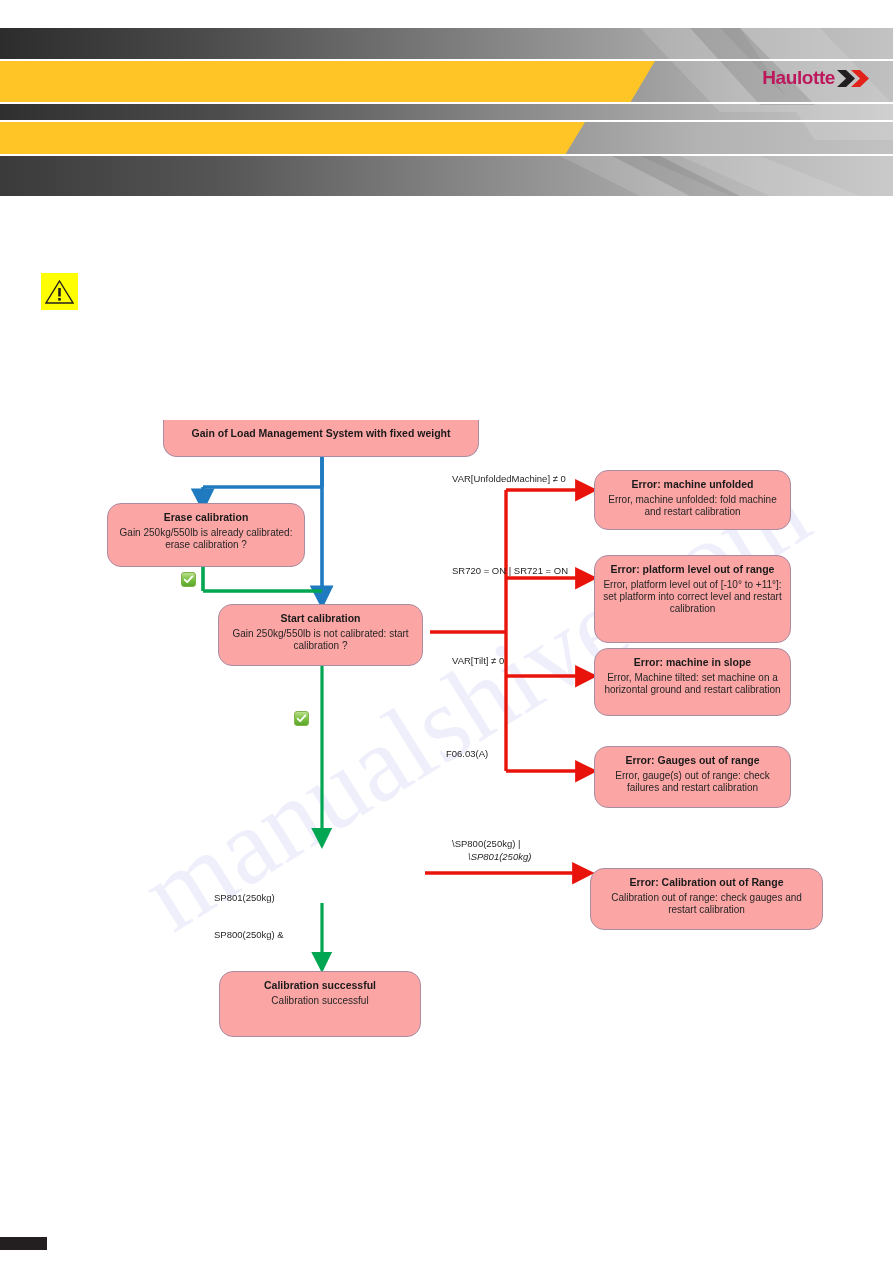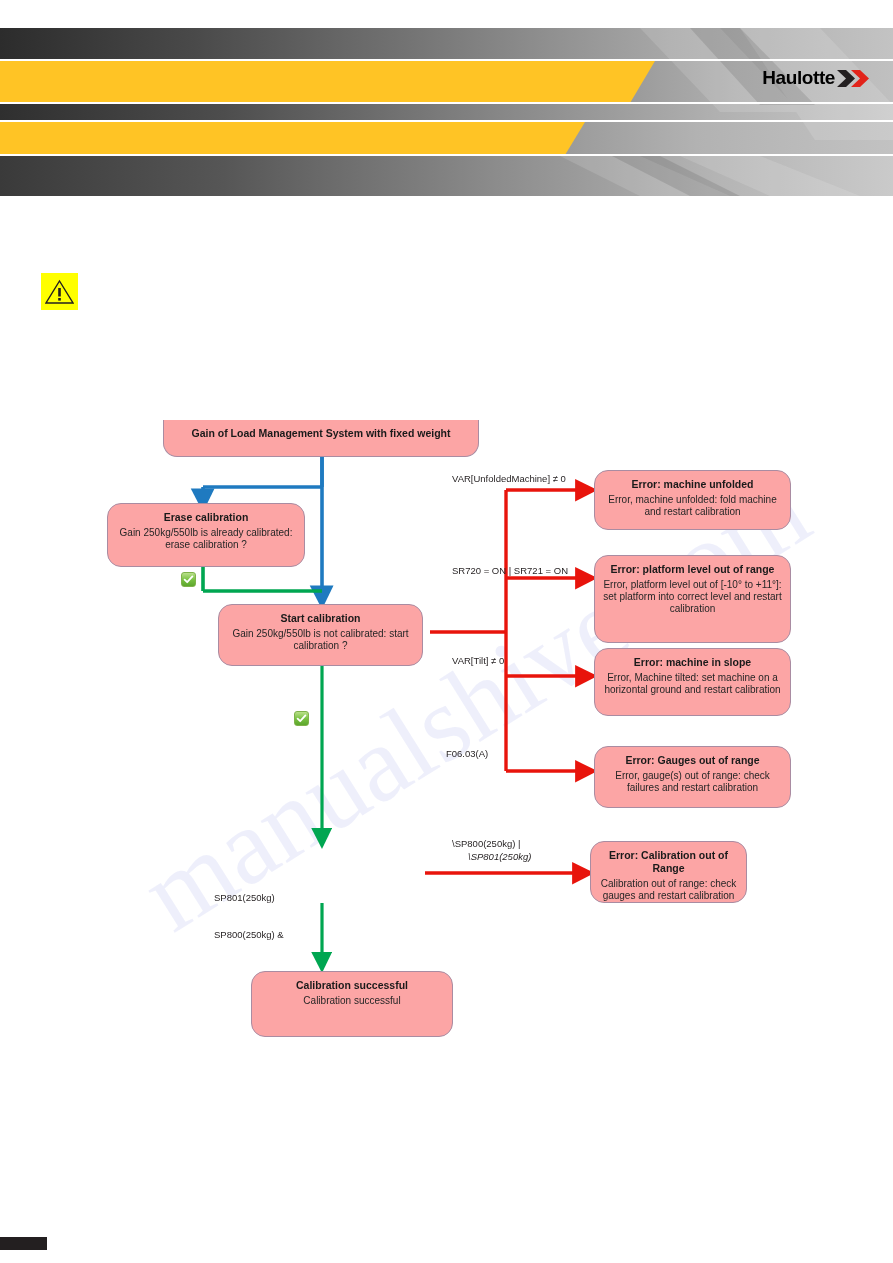--- a/index.html
+++ b/index.html
@@ -80,21 +80,21 @@
     display: flex;
     align-items: center;
     gap: 2px;
     z-index: 20;
   }
   #logo .logo-text {
     font-family: "Liberation Sans", sans-serif;
     font-weight: bold;
     font-size: 19px;
     letter-spacing: -0.4px;
-    color: #000000;
+    color: #be185d;
   }
   #logo .logo-chev { display: block; }
 
   
   #warning-icon {
     position: absolute;
     left: 41px; top: 273px;
     width: 37px; height: 37px;
     background: #ffff00;
     display: flex;
@@ -286,21 +286,21 @@
     <span class="n-title">Erase calibration</span>
     <span class="n-body">Gain 250kg/550lb is already calibrated: erase calibration ?</span>
   </div>
 
   <div class="node" style="left:218px; top:604px; width:205px; height:62px;">
     <span class="n-title">Start calibration</span>
     <span class="n-body">Gain 250kg/550lb is not calibrated: start calibration ?</span>
   </div>
 
 
-  <div class="node" style="left:219px; top:971px; width:202px; height:66px;margin-left:32px;">
+  <div class="node" style="left:219px; top:971px; width:202px; height:66px;">
     <span class="n-title">Calibration successful</span>
     <span class="n-body">Calibration successful</span>
   </div>
 
   <div class="node" style="left:594px; top:470px; width:197px; height:60px;">
     <span class="n-title">Error: machine unfolded</span>
     <span class="n-body">Error, machine unfolded: fold machine and restart calibration</span>
   </div>
 
   <div class="node" style="left:594px; top:555px; width:197px; height:88px;">
@@ -311,21 +311,21 @@
   <div class="node" style="left:594px; top:746px; width:197px; height:62px;">
     <span class="n-title">Error: Gauges out of range</span>
     <span class="n-body">Error, gauge(s) out of range: check failures and restart calibration</span>
   </div>
 
   <div class="node" style="left:594px; top:648px; width:197px; height:68px;">
     <span class="n-title">Error: machine in slope</span>
     <span class="n-body">Error, Machine tilted: set machine on a horizontal ground and restart calibration</span>
   </div>
 
-  <div class="node" style="left:590px; top:841px; width:157px; height:62px;">
+  <div class="node" style="left:590px; top:868px; width:233px; height:62px;">
     <span class="n-title">Error: Calibration out of Range</span>
     <span class="n-body">Calibration out of range: check gauges and restart calibration</span>
   </div>
 
   <div class="edge-label" style="left:452px; top:473px;">VAR[UnfoldedMachine] ≠ 0</div>
 
   <div class="edge-label" style="left:452px; top:565px;">SR720 = ON | SR721 = ON</div>
 
   <div class="edge-label" style="left:452px; top:655px;">VAR[Tilt] ≠ 0</div>
 

